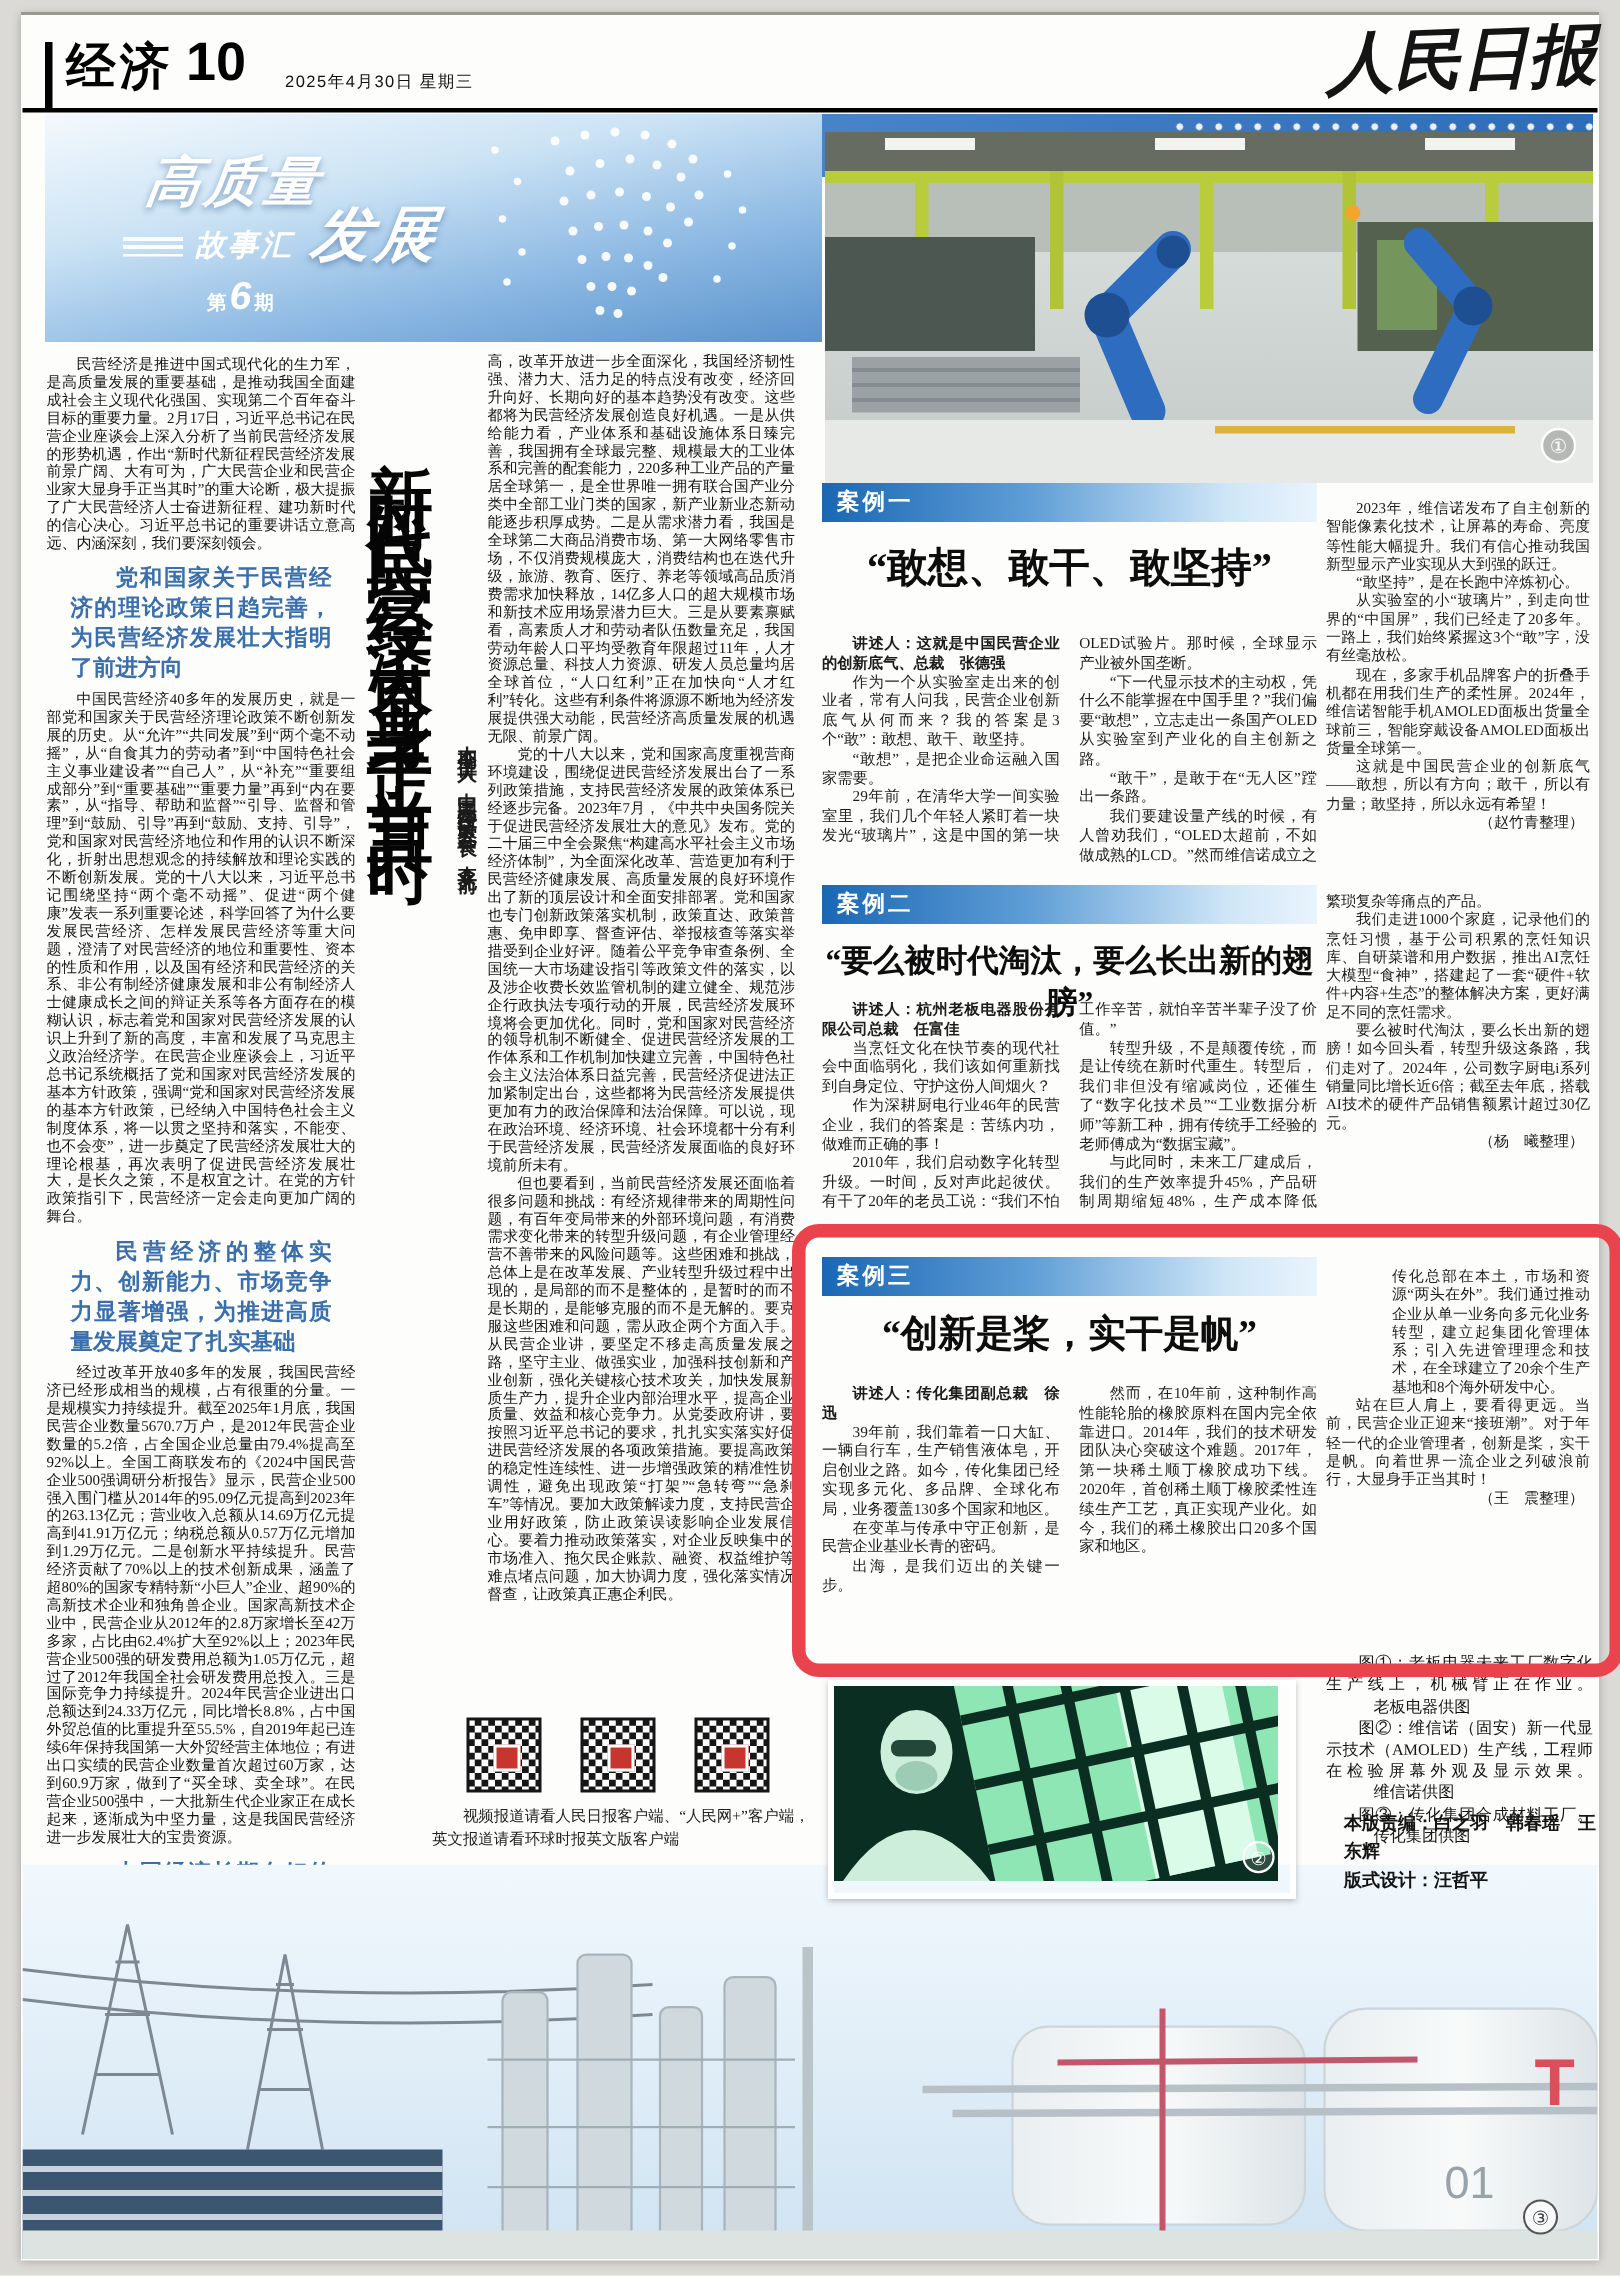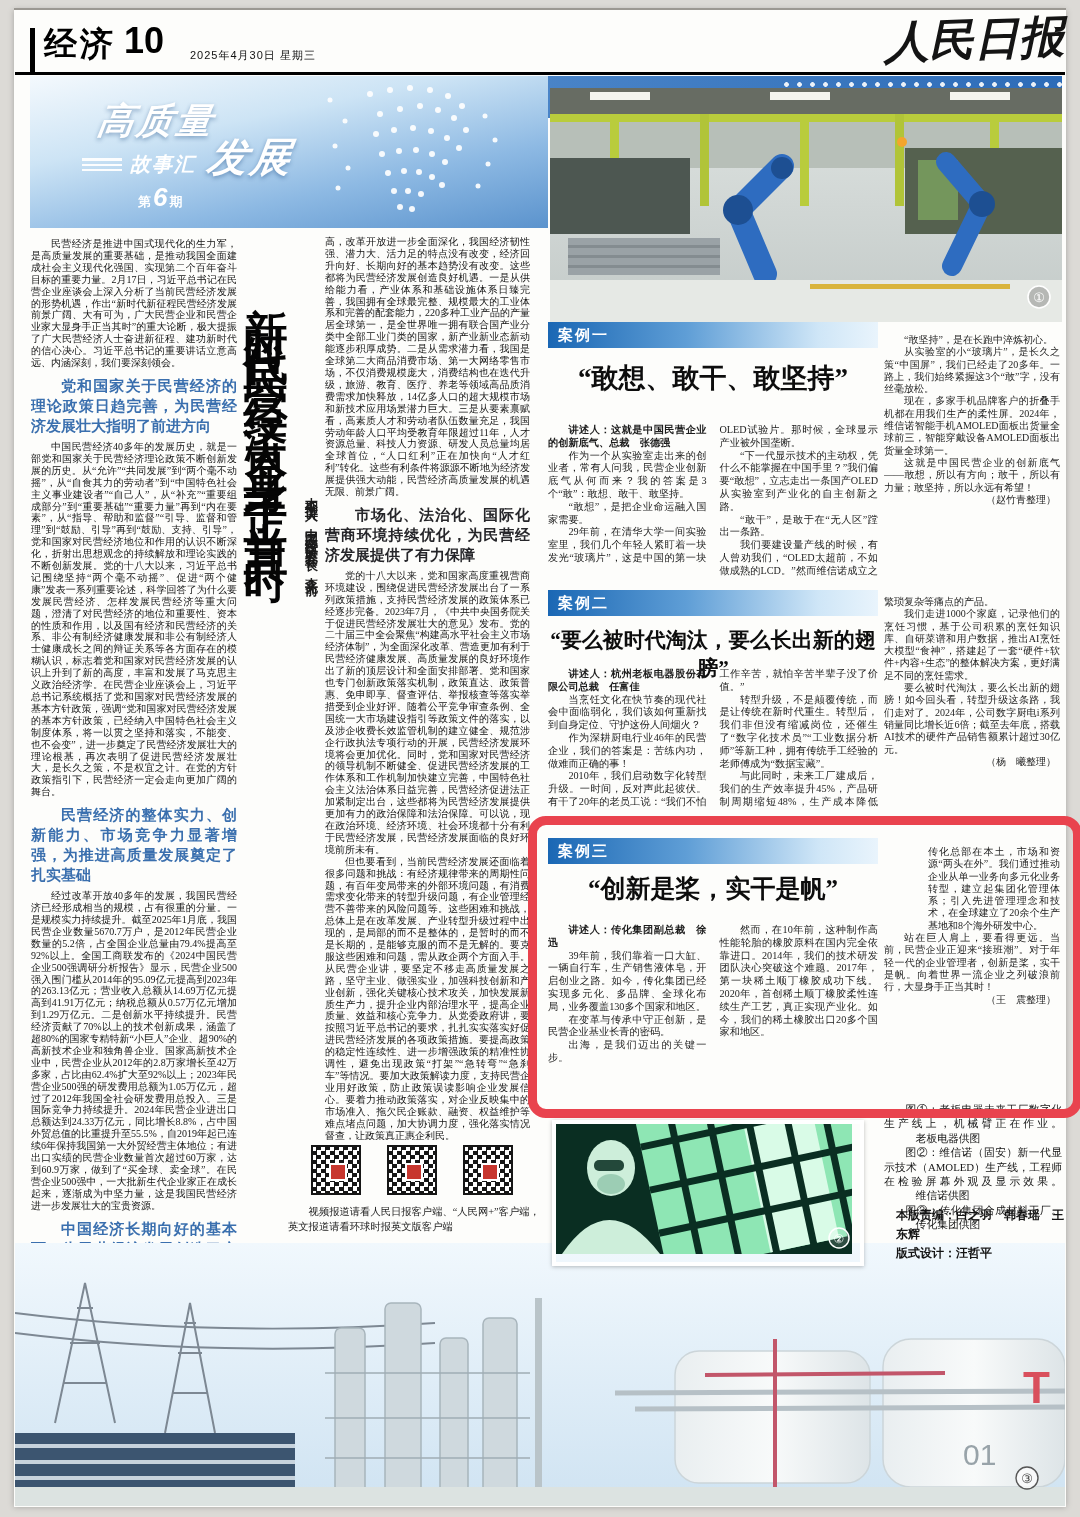--- a/index.html
+++ b/index.html
@@ -33,21 +33,21 @@
   .photo3{left:15px;top:1243px;width:1050px;height:263px}
   svg{display:block}
 
   
   .headline-v{left:240px;top:272px;height:885px;writing-mode:vertical-rl;font:900 44px/52px "Liberation Sans",sans-serif;color:#050505;letter-spacing:18px}
   .byline-v{left:303px;top:487px;height:350px;writing-mode:vertical-rl;font:700 13px/17px "Liberation Serif",serif;color:#1b1b1b;letter-spacing:3px}
 
   
   .bodycol{font:10px/11.9px "Liberation Serif",serif;color:#141414;text-align:justify;overflow:hidden}
   .bodycol p{margin:0;text-indent:2em}
-  .bodycol p.h{font:700 15px/20px "Liberation Sans",sans-serif;color:#3a6fae;margin:7px 0 5px;text-indent:2em}
+  .bodycol p.h{font:700 15px/20px "Liberation Sans",sans-serif;color:#3a6fae;margin:7px 16px 5px;text-indent:2em}
   .bodycol p.hd{font:700 15px/20px "Liberation Sans",sans-serif;color:#26262a;margin:7px 0 5px;text-indent:2em}
   .col1{left:31px;top:238px;width:206px;height:1006px}
   .col2{left:325px;top:236px;width:205px;height:904px}
 
   
   .qr{width:48px;height:48px;top:1146px;background:repeating-conic-gradient(#161616 0 25%,#fff 0 50%) 0 0/9px 9px;outline:2px solid #161616;outline-offset:-1px;position:absolute}
   .qr::after{content:"";position:absolute;left:17px;top:17px;width:14px;height:14px;background:#c7362e;border:2px solid #fff}
   .qr-caption{left:288px;top:1204px;width:258px;font:400 10.3px/15px "Liberation Serif",serif;color:#222;text-align:justify}
   .qr-caption .ind{text-indent:2em;margin:0}
   .qr-caption p{margin:0}
@@ -193,21 +193,20 @@
 <div class="abs bodycol col1">
     <p>民营经济是推进中国式现代化的生力军，是高质量发展的重要基础，是推动我国全面建成社会主义现代化强国、实现第二个百年奋斗目标的重要力量。2月17日，习近平总书记在民营企业座谈会上深入分析了当前民营经济发展的形势机遇，作出“新时代新征程民营经济发展前景广阔、大有可为，广大民营企业和民营企业家大显身手正当其时”的重大论断，极大提振了广大民营经济人士奋进新征程、建功新时代的信心决心。习近平总书记的重要讲话立意高远、内涵深刻，我们要深刻领会。</p>
     <p class="h">党和国家关于民营经济的理论政策日趋完善，为民营经济发展壮大指明了前进方向</p>
     <p>中国民营经济40多年的发展历史，就是一部党和国家关于民营经济理论政策不断创新发展的历史。从“允许”“共同发展”到“两个毫不动摇”，从“自食其力的劳动者”到“中国特色社会主义事业建设者”“自己人”，从“补充”“重要组成部分”到“重要基础”“重要力量”再到“内在要素”，从“指导、帮助和监督”“引导、监督和管理”到“鼓励、引导”再到“鼓励、支持、引导”，党和国家对民营经济地位和作用的认识不断深化，折射出思想观念的持续解放和理论实践的不断创新发展。党的十八大以来，习近平总书记围绕坚持“两个毫不动摇”、促进“两个健康”发表一系列重要论述，科学回答了为什么要发展民营经济、怎样发展民营经济等重大问题，澄清了对民营经济的地位和重要性、资本的性质和作用，以及国有经济和民营经济的关系、非公有制经济健康发展和非公有制经济人士健康成长之间的辩证关系等各方面存在的模糊认识，标志着党和国家对民营经济发展的认识上升到了新的高度，丰富和发展了马克思主义政治经济学。在民营企业座谈会上，习近平总书记系统概括了党和国家对民营经济发展的基本方针政策，强调“党和国家对民营经济发展的基本方针政策，已经纳入中国特色社会主义制度体系，将一以贯之坚持和落实，不能变、也不会变”，进一步奠定了民营经济发展壮大的理论根基，再次表明了促进民营经济发展壮大，是长久之策，不是权宜之计。在党的方针政策指引下，民营经济一定会走向更加广阔的舞台。</p>
     <p class="h">民营经济的整体实力、创新能力、市场竞争力显著增强，为推进高质量发展奠定了扎实基础</p>
     <p>经过改革开放40多年的发展，我国民营经济已经形成相当的规模，占有很重的分量。一是规模实力持续提升。截至2025年1月底，我国民营企业数量5670.7万户，是2012年民营企业数量的5.2倍，占全国企业总量由79.4%提高至92%以上。全国工商联发布的《2024中国民营企业500强调研分析报告》显示，民营企业500强入围门槛从2014年的95.09亿元提高到2023年的263.13亿元；营业收入总额从14.69万亿元提高到41.91万亿元；纳税总额从0.57万亿元增加到1.29万亿元。二是创新水平持续提升。民营经济贡献了70%以上的技术创新成果，涵盖了超80%的国家专精特新“小巨人”企业、超90%的高新技术企业和独角兽企业。国家高新技术企业中，民营企业从2012年的2.8万家增长至42万多家，占比由62.4%扩大至92%以上；2023年民营企业500强的研发费用总额为1.05万亿元，超过了2012年我国全社会研发费用总投入。三是国际竞争力持续提升。2024年民营企业进出口总额达到24.33万亿元，同比增长8.8%，占中国外贸总值的比重提升至55.5%，自2019年起已连续6年保持我国第一大外贸经营主体地位；有进出口实绩的民营企业数量首次超过60万家，达到60.9万家，做到了“买全球、卖全球”。在民营企业500强中，一大批新生代企业家正在成长起来，逐渐成为中坚力量，这是我国民营经济进一步发展壮大的宝贵资源。</p>
     <p class="h">中国经济长期向好的基本面，为民营经济发展创造了广阔的机遇空间</p>
   </div>
 <div class="abs bodycol col2">
     <p class="" style="text-indent: 0px;">高，改革开放进一步全面深化，我国经济韧性强、潜力大、活力足的特点没有改变，经济回升向好、长期向好的基本趋势没有改变。这些都将为民营经济发展创造良好机遇。一是从供给能力看，产业体系和基础设施体系日臻完善，我国拥有全球最完整、规模最大的工业体系和完善的配套能力，220多种工业产品的产量居全球第一，是全世界唯一拥有联合国产业分类中全部工业门类的国家，新产业新业态新动能逐步积厚成势。二是从需求潜力看，我国是全球第二大商品消费市场、第一大网络零售市场，不仅消费规模庞大，消费结构也在迭代升级，旅游、教育、医疗、养老等领域高品质消费需求加快释放，14亿多人口的超大规模市场和新技术应用场景潜力巨大。三是从要素禀赋看，高素质人才和劳动者队伍数量充足，我国劳动年龄人口平均受教育年限超过11年，人才资源总量、科技人力资源、研发人员总量均居全球首位，“人口红利”正在加快向“人才红利”转化。这些有利条件将源源不断地为经济发展提供强大动能，民营经济高质量发展的机遇无限、前景广阔。</p>
-    <p class="hd">市场化、法治化、国际化营商环境持续优化，为民营经济发展提供了有力保障</p>
     <p>党的十八大以来，党和国家高度重视营商环境建设，围绕促进民营经济发展出台了一系列政策措施，支持民营经济发展的政策体系已经逐步完备。2023年7月，《中共中央国务院关于促进民营经济发展壮大的意见》发布。党的二十届三中全会聚焦“构建高水平社会主义市场经济体制”，为全面深化改革、营造更加有利于民营经济健康发展、高质量发展的良好环境作出了新的顶层设计和全面安排部署。党和国家也专门创新政策落实机制，政策直达、政策普惠、免申即享、督查评估、举报核查等落实举措受到企业好评。随着公平竞争审查条例、全国统一大市场建设指引等政策文件的落实，以及涉企收费长效监管机制的建立健全、规范涉企行政执法专项行动的开展，民营经济发展环境将会更加优化。同时，党和国家对民营经济的领导机制不断健全、促进民营经济发展的工作体系和工作机制加快建立完善，中国特色社会主义法治体系日益完善，民营经济促进法正加紧制定出台，这些都将为民营经济发展提供更加有力的政治保障和法治保障。可以说，现在政治环境、经济环境、社会环境都十分有利于民营经济发展，民营经济发展面临的良好环境前所未有。</p>
     <p>但也要看到，当前民营经济发展还面临着很多问题和挑战：有经济规律带来的周期性问题，有百年变局带来的外部环境问题，有消费需求变化带来的转型升级问题，有企业管理经营不善带来的风险问题等。这些困难和挑战，总体上是在改革发展、产业转型升级过程中出现的，是局部的而不是整体的，是暂时的而不是长期的，是能够克服的而不是无解的。要克服这些困难和问题，需从政企两个方面入手。从民营企业讲，要坚定不移走高质量发展之路，坚守主业、做强实业，加强科技创新和产业创新，强化关键核心技术攻关，加快发展新质生产力，提升企业内部治理水平，提高企业质量、效益和核心竞争力。从党委政府讲，要按照习近平总书记的要求，扎扎实实落实好促进民营经济发展的各项政策措施。要提高政策的稳定性连续性、进一步增强政策的精准性协调性，避免出现政策“打架”“急转弯”“急刹车”等情况。要加大政策解读力度，支持民营企业用好政策，防止政策误读影响企业发展信心。要着力推动政策落实，对企业反映集中的市场准入、拖欠民企账款、融资、权益维护等难点堵点问题，加大协调力度，强化落实情况督查，让政策真正惠企利民。</p>
   </div>
 
 <div class="qr" style="left:312px"></div>
 <div class="qr" style="left:388px"></div>
 <div class="qr" style="left:464px"></div>
 <div class="abs qr-caption">
   <p class="ind">视频报道请看人民日报客户端、“人民网+”客户端，</p>
   <p>英文报道请看环球时报英文版客户端</p>
@@ -240,22 +239,23 @@
 <div class="abs case-title" style="top:872px;font-size:25px">“创新是桨，实干是帆”</div>
 <div class="abs case-body" style="top:924px;height:160px">
     <p class="speaker">讲述人：传化集团副总裁　徐　迅</p>
     <p>39年前，我们靠着一口大缸、一辆自行车，生产销售液体皂，开启创业之路。如今，传化集团已经实现多元化、多品牌、全球化布局，业务覆盖130多个国家和地区。</p>
     <p>在变革与传承中守正创新，是民营企业基业长青的密码。</p>
     <p>出海，是我们迈出的关键一步。</p>
     <p>然而，在10年前，这种制作高性能轮胎的橡胶原料在国内完全依靠进口。2014年，我们的技术研发团队决心突破这个难题。2017年，第一块稀土顺丁橡胶成功下线。2020年，首创稀土顺丁橡胶柔性连续生产工艺，真正实现产业化。如今，我们的稀土橡胶出口20多个国家和地区。</p>
   </div>
 
 <div class="abs side" style="top:334px;height:262px">
+    <p>2023年，维信诺发布了自主创新的智能像素化技术，让屏幕的寿命、亮度等性能大幅提升。我们有信心推动我国新型显示产业实现从大到强的跃迁。</p>
     <p>“敢坚持”，是在长跑中淬炼初心。</p>
-    <p>从实验室的小“玻璃片”，是长久之策“中国屏”，我们已经走了20多年。一路上，我们始终紧握这3个“敢”字，没有丝毫放松。</p>
+    <p>从实验室的小“玻璃片”，到走向世界的“中国屏”，我们已经走了20多年。一路上，我们始终紧握这3个“敢”字，没有丝毫放松。</p>
     <p>现在，多家手机品牌客户的折叠手机都在用我们生产的柔性屏。2024年，维信诺智能手机AMOLED面板出货量全球前三，智能穿戴设备AMOLED面板出货量全球第一。</p>
     <p>这就是中国民营企业的创新底气——敢想，所以有方向；敢干，所以有力量；敢坚持，所以永远有希望！</p>
     <p class="att">（赵竹青整理）</p>
   </div>
 <div class="abs side" style="top:596px;height:218px">
     <p class="" style="text-indent: 0px;">繁琐复杂等痛点的产品。</p>
     <p>我们走进1000个家庭，记录他们的烹饪习惯，基于公司积累的烹饪知识库、自研菜谱和用户数据，推出AI烹饪大模型“食神”，搭建起了一套“硬件+软件+内容+生态”的整体解决方案，更好满足不同的烹饪需求。</p>
     <p>要么被时代淘汰，要么长出新的翅膀！如今回头看，转型升级这条路，我们走对了。2024年，公司数字厨电i系列销量同比增长近6倍；截至去年底，搭载AI技术的硬件产品销售额累计超过30亿元。</p>
     <p class="att">（杨　曦整理）</p>
   </div>

